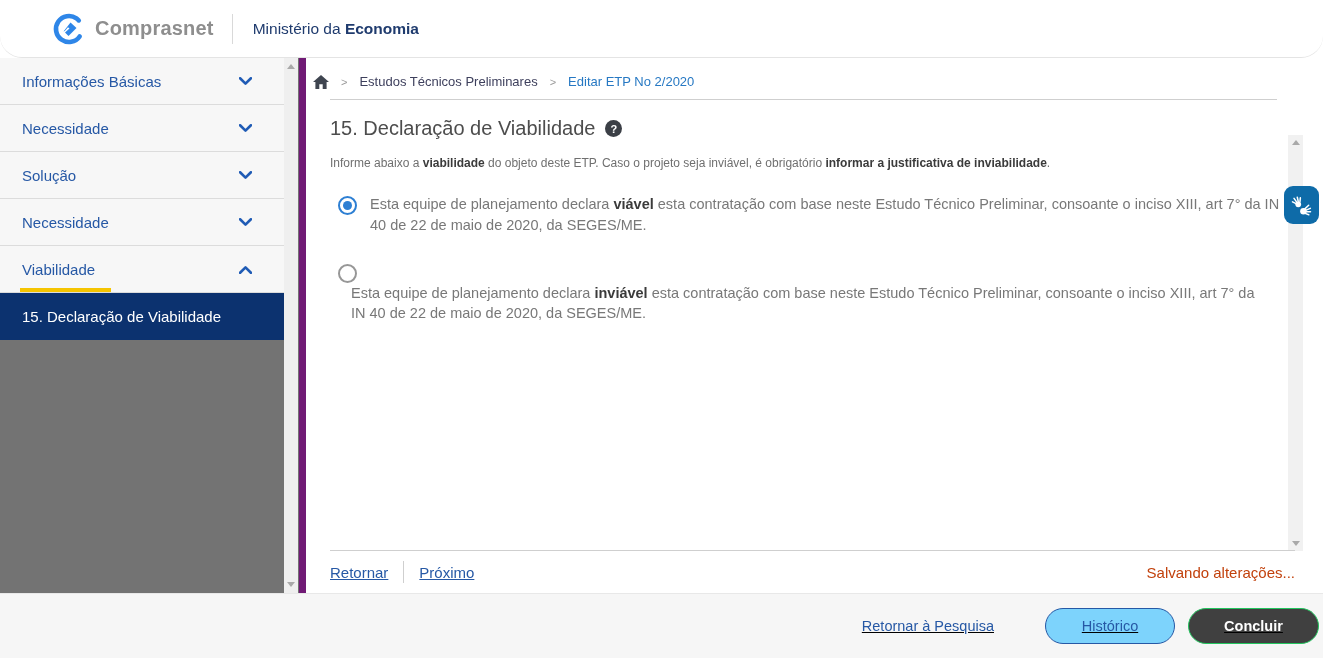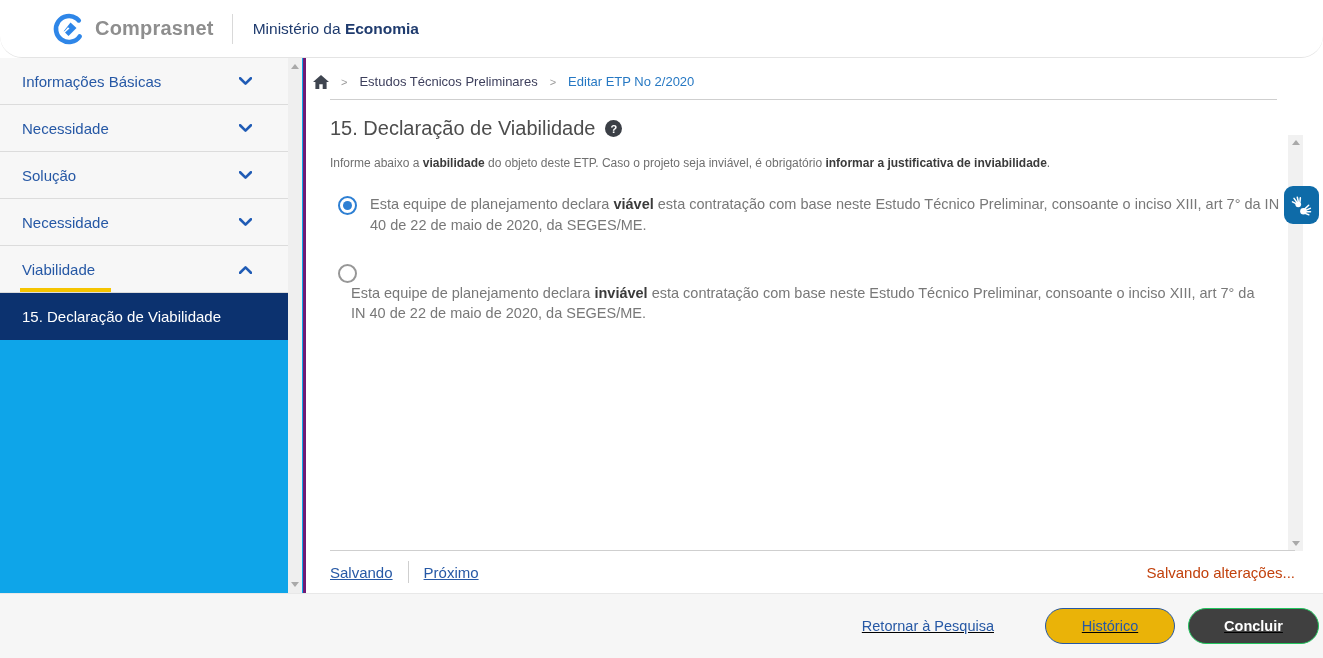--- a/index.html
+++ b/index.html
@@ -19,22 +19,22 @@
   .brand-name { font-size:20px; font-weight:700; color:#8e8e8e; letter-spacing:.2px; }
   .header-divider { width:1px; height:30px; background:#d9d9d9; margin:0 20px 0 18px; }
   .ministry { font-size:15.5px; color:#1f3b6e; }
   .ministry b { font-weight:700; }
 
   
   .app { display:flex; height:535px; }
 
   
   .sidebar {
-    width:306px; background:#0ea5e9; position:relative;
-    border-right:3px solid #701a75; flex:0 0 306px;
+    width:306px; background:#737373; position:relative;
+    border-right:7px solid #701a75; flex:0 0 306px;
   }
   .side-items { width:290px; }
   .side-item {
     height:47px; display:flex; align-items:center; justify-content:space-between;
     padding:0 38px 0 22px; border-bottom:1px solid #dcdcdc; cursor:pointer;
     position:relative; background:#f7f7f7;
   }
   .side-item .lbl { font-size:15px; color:#2658a5; }
   .chev { flex:0 0 auto; }
   .chev.up { transform:rotate(180deg); }
@@ -110,21 +110,21 @@
     height:65px; background:#f6f6f6; border-top:1px solid #e8e8e8;
     display:flex; align-items:center; justify-content:flex-end;
     padding-right:4px; gap:13px;text-decoration:underline;
   }
   .footer-link { font-size:14.5px; color:#2658a5; cursor:pointer; margin-right:38px; }
   .btn {
     height:36px; border-radius:18px; font-size:14.5px;
     display:flex; align-items:center; justify-content:center; cursor:pointer;
     font-family:"Liberation Sans", sans-serif;
   }
-  .btn.outline { width:130px; background:#eab308; border:1px solid #2658a5; color:#2658a5; }
+  .btn.outline { width:130px; background:#7dd3fc; border:1px solid #2658a5; color:#2658a5; }
   .btn.solid { width:131px; background:#404040; border:1px solid #22c55e; color:#fff; font-weight:700; }
 
   
   .vlibras {
     position:absolute; top:186px; right:4px; width:35px; height:38px;
     background:#0e6ba8; border-radius:9px; display:flex; align-items:center;
     justify-content:center; cursor:pointer; z-index:5;
   }
 </style>
 </head>
@@ -223,21 +223,21 @@
       <span class="radio unsel"></span>
       <span class="opt-text"><span>Esta equipe de planejamento declara </span><b>inviável</b><span> esta contratação com base neste Estudo Técnico Preliminar, consoante o inciso XIII, art 7° da IN 40 de 22 de maio de 2020, da SEGES/ME.</span></span>
     </div>
 
     <div class="content-scroll">
       <span class="tri up"></span>
       <span class="tri down"></span>
     </div>
 
     <div class="main-bottom">
-      <span class="nav-link">Salvando</span>
+      <span class="nav-link">Retornar</span>
       <span class="nav-sep"></span>
       <span class="nav-link">Próximo</span>
       <span class="save-status">Salvando alterações...</span>
     </div>
 
   </div>
 </div>
 
 <div class="footer">
   <span class="footer-link">Retornar à Pesquisa</span>

